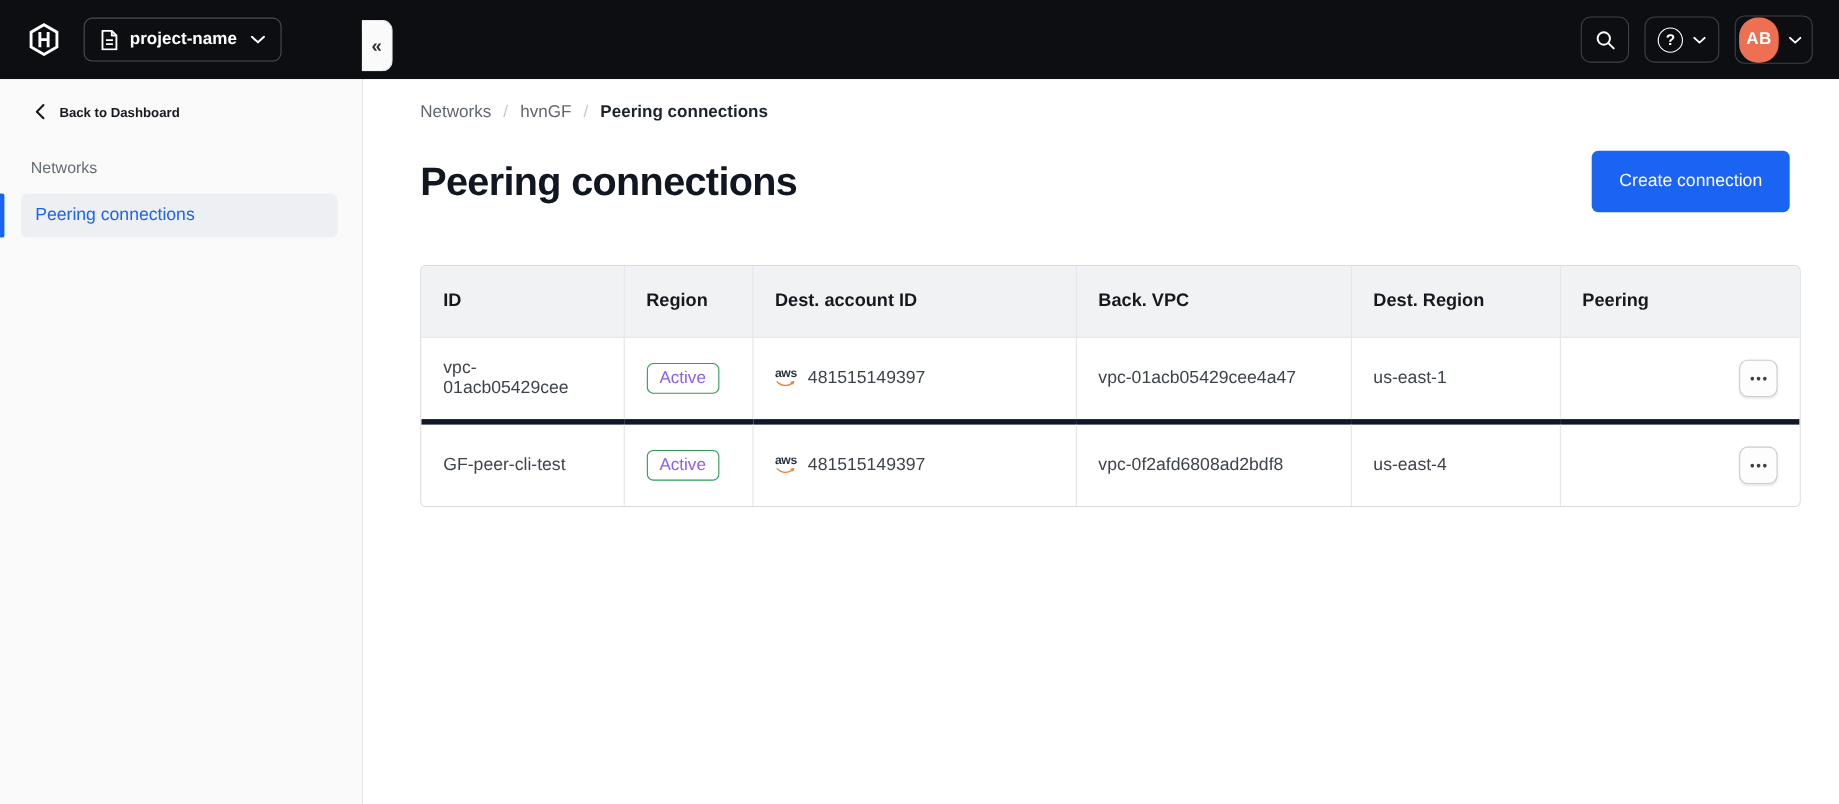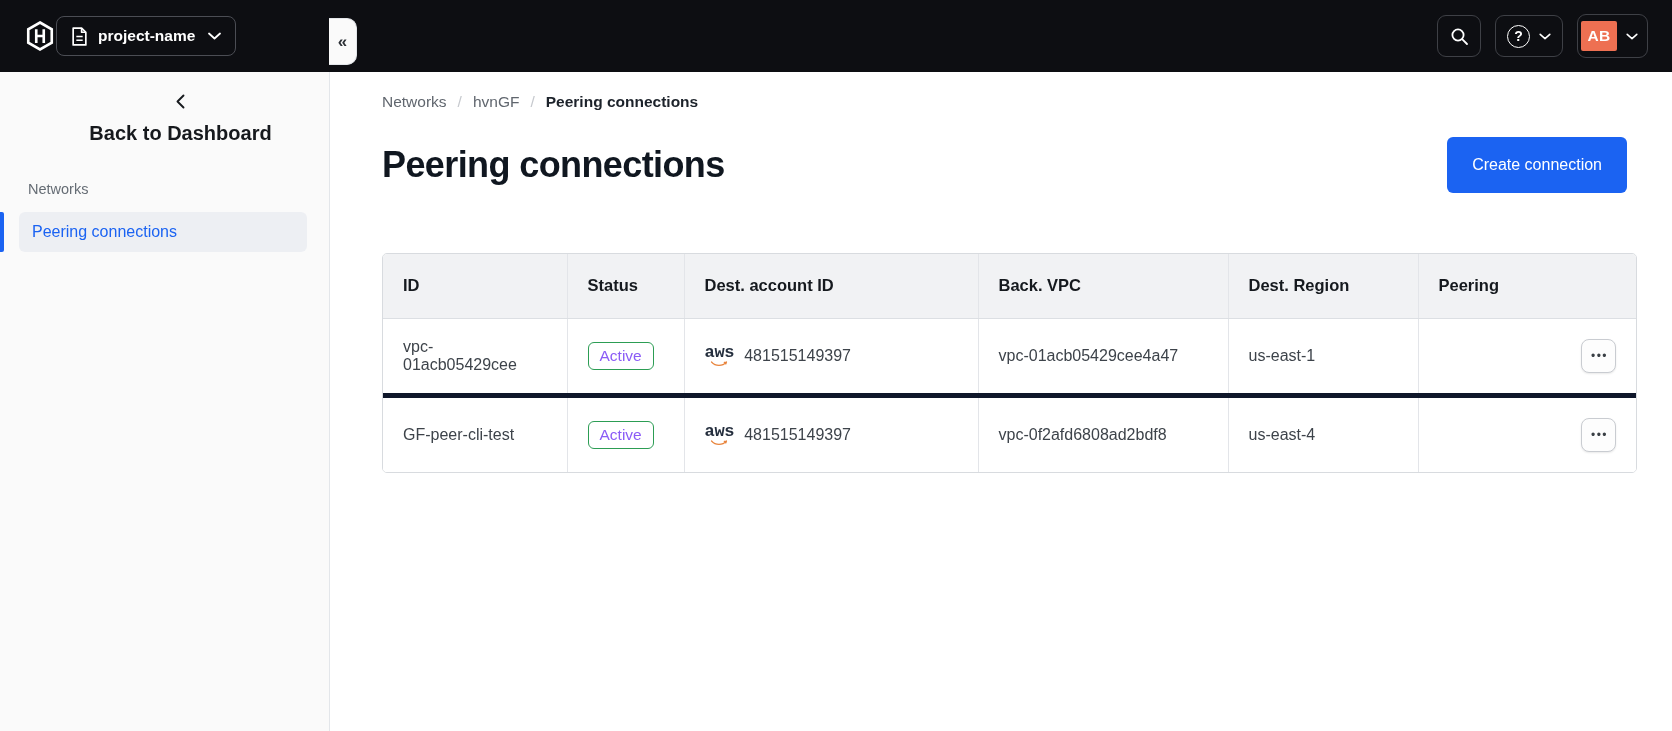--- a/index.html
+++ b/index.html
@@ -9,55 +9,54 @@
     background: #fff; overflow: hidden;
   }
 
   
   .topbar {
     position: absolute; top: 0; left: 0; right: 0; height: 72px;
     background: #0d0e12; display: flex; align-items: center; padding: 0 24px;
   }
   .logo-wrap { width: 32px; height: 32px; display: flex; align-items: center; justify-content: center; }
   .project-btn {
-    height: 40px; display: flex; align-items: center; gap: 10px;
+    margin-left: 20px; height: 40px; display: flex; align-items: center; gap: 10px;
     padding: 0 14px; border: 1px solid #4b4d54; border-radius: 8px;
     background: transparent; color: #fff; font-size: 15.5px; font-weight: 600;
     cursor: pointer; font-family: inherit;
   }
   .topbar-right { margin-left: auto; display: flex; align-items: center; gap: 14px; }
   .tb-btn {
     height: 42px; border: 1px solid #3e4046; border-radius: 9px; background: transparent;
     display: flex; align-items: center; justify-content: center; gap: 9px;
     color: #fff; cursor: pointer; font-family: inherit;
   }
   .tb-search { width: 44px; }
   .tb-help { width: 68px; }
   .help-circle {
     width: 23px; height: 23px; border: 1.7px solid #fff; border-radius: 50%;
     display: flex; align-items: center; justify-content: center;
     font-size: 14px; font-weight: 700; color: #fff;
   }
   .tb-account { padding: 3px 9px 3px 3px; height: 44px; }
   .avatar {
-    width: 36px; height: 30px; border-radius: 2px; background: #ee7052;
+    width: 36px; height: 41px; border-radius: 17px; background: #ee7052;
     display: flex; align-items: center; justify-content: center;
     color: #fff; font-size: 15.5px; font-weight: 600; letter-spacing: .3px;
   }
 
   
   .sidebar {
     position: absolute; top: 72px; left: 0; bottom: 0; width: 330px;
     background: #fafafa; border-right: 1px solid #e3e6ea;
   }
   .back-link {
     display: flex; align-items: center; gap: 13px;
-    padding: 22px 0 0 32px; color: #16191d; font-size: 20px; font-weight: 600;
+    padding: 22px 0 0 32px; color: #16191d; font-size: 12px; font-weight: 600;
     cursor: pointer;
-    flex-direction: column;
   }
   .side-section-label {
     margin: 36px 0 0 28px; color: #656c74; font-size: 14.5px; font-weight: 500;
   }
   .side-item-wrap { position: relative; margin-top: 15px; }
   .side-accent-bar {
     position: absolute; left: 0; top: 0; width: 4px; height: 40px;
     background: #1b63f2; border-radius: 0 2px 2px 0;
   }
   .side-item {
@@ -82,42 +81,42 @@
   .title-row { margin-top: 26px; display: flex; align-items: center; justify-content: space-between; }
   .page-title { font-size: 36px; font-weight: 700; color: #101720; letter-spacing: -0.6px; }
   .create-btn {
     height: 56px; padding: 0 25px; background: #1b63f2; color: #fff;
     border: none; border-radius: 6px; font-size: 16px; font-weight: 500;
     cursor: pointer; font-family: inherit;
   }
 
   
   .table-wrap {
-    margin-top: 60px; width: 1255px;
+    margin-top: 48px; width: 1255px;
     border: 1px solid #d8dbdf; border-radius: 5px; overflow: hidden;
   }
   table { border-collapse: collapse; table-layout: fixed; width: 100%; font-size: 16px; }
   col.c-id { width: 184px; } col.c-status { width: 117px; } col.c-acct { width: 294px; }
   col.c-vpc { width: 250px; } col.c-region { width: 190px; } col.c-settings { width: 218px; }
   th {
     background: #f1f2f4; height: 64px; text-align: left; padding: 0 20px;
     font-size: 16.5px; font-weight: 600; color: #15191e;
     border-bottom: 1px solid #dcdfe3;
   }
   th + th, td + td { border-left: 1px solid #e3e5e9; }
   td { background: #fff; height: 74px; padding: 0 20px; color: #3d434a; }
   tr.data-row + tr.data-row td { border-top: 5px solid #0f172a; }
 
   .status-badge {
     display: inline-block; padding: 4px 11px; border: 1.5px solid #2c9d54;
     color: #8b5cf6; border-radius: 6px; font-size: 15.5px; background: #fff;
   }
   .acct-cell { display: flex; align-items: center; gap: 10px; height: 74px; }
   .aws-icon { display: inline-flex; flex-direction: column; align-items: center; line-height: 1; }
-  .aws-word { font-size: 17px; font-weight: 700; color: #252f3e; letter-spacing: -0.3px; font-family: Liberation Mono, monospace; }
+  .aws-word { font-size: 11px; font-weight: 700; color: #252f3e; letter-spacing: -0.3px; }
   .settings-cell { text-align: right; }
   .dots-btn {
     width: 35px; height: 34px; border: 1px solid #c9ccd1; border-radius: 8px;
     background: #fdfdfd; box-shadow: 0 1px 2px rgba(0,0,0,.09);
     color: #3a3f45; font-size: 12px; letter-spacing: 1.5px; line-height: 1;
     cursor: pointer; display: inline-flex; align-items: center; justify-content: center;
     font-family: inherit; padding-left: 2px;
   }
 </style>
 </head>
@@ -226,21 +225,21 @@
           <col class="c-id">
             <col class="c-status">
             <col class="c-acct">
           <col class="c-vpc">
             <col class="c-region">
             <col class="c-settings">
         </colgroup>
         <thead>
           <tr>
             <th>ID</th>
-            <th>Status</th>
+            <th>Region</th>
             <th>Dest. account ID</th>
             <th>Back. VPC</th>
             <th>Dest. Region</th>
             <th>Peering</th>
           </tr>
         </thead>
         <tbody>
           <tr class="data-row">
             <td>vpc-01acb05429cee</td>
             <td>

